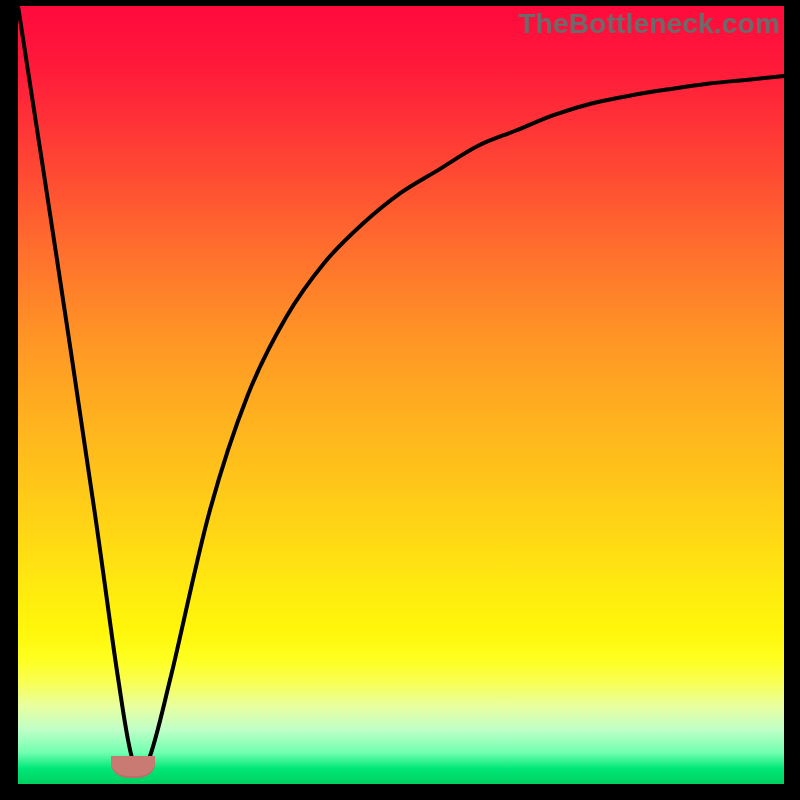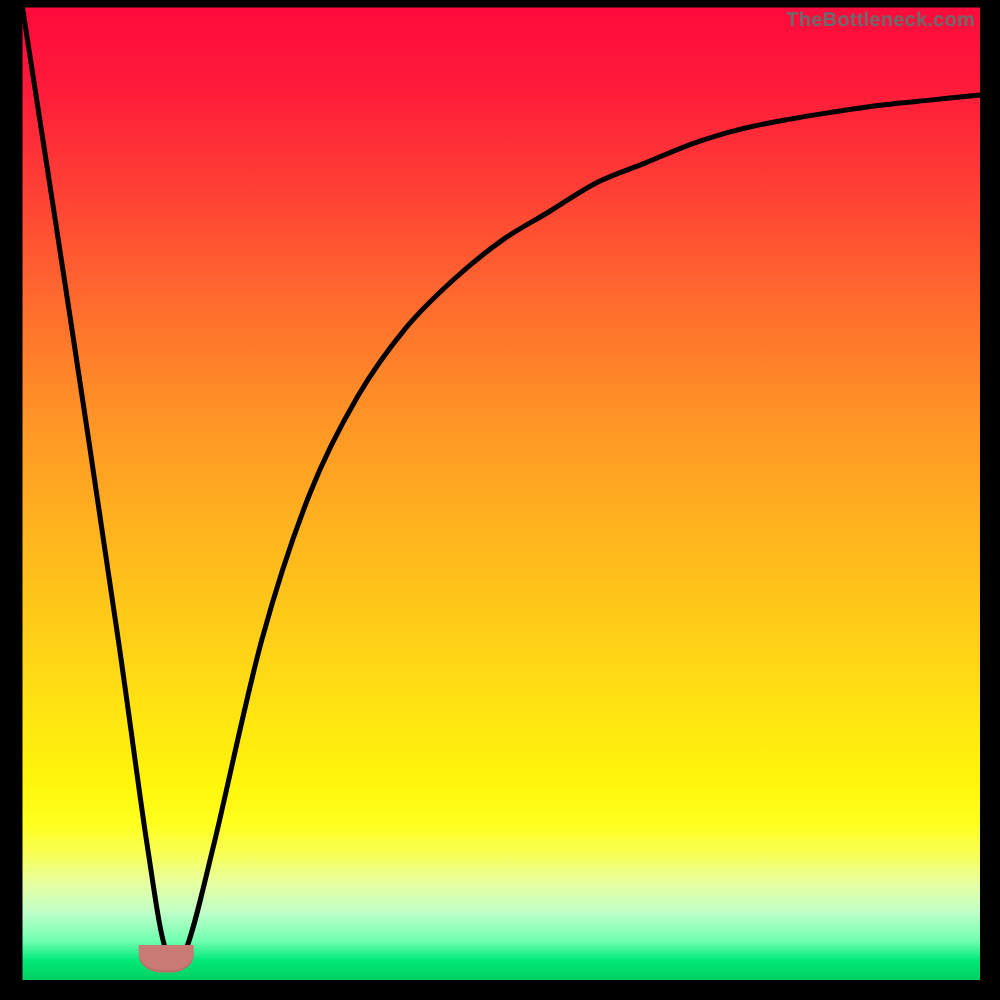--- a/index.html
+++ b/index.html
@@ -41,21 +41,21 @@
       #70ffb0 96%,
       #00e878 98%,
       #00d060 100%
     );
   }
   .watermark {
     position: absolute;
     top: 2px;
     right: 4px;
     font-family: Arial, Helvetica, sans-serif;
-    font-size: 16px;
+    font-size: 28px;
     font-weight: 600;
     color: #6b6b6b;
     letter-spacing: 0.2px;
     user-select: none;
   }
   svg.curve {
     position: absolute;
     left: 0;
     top: 0;
     width: 100%;

